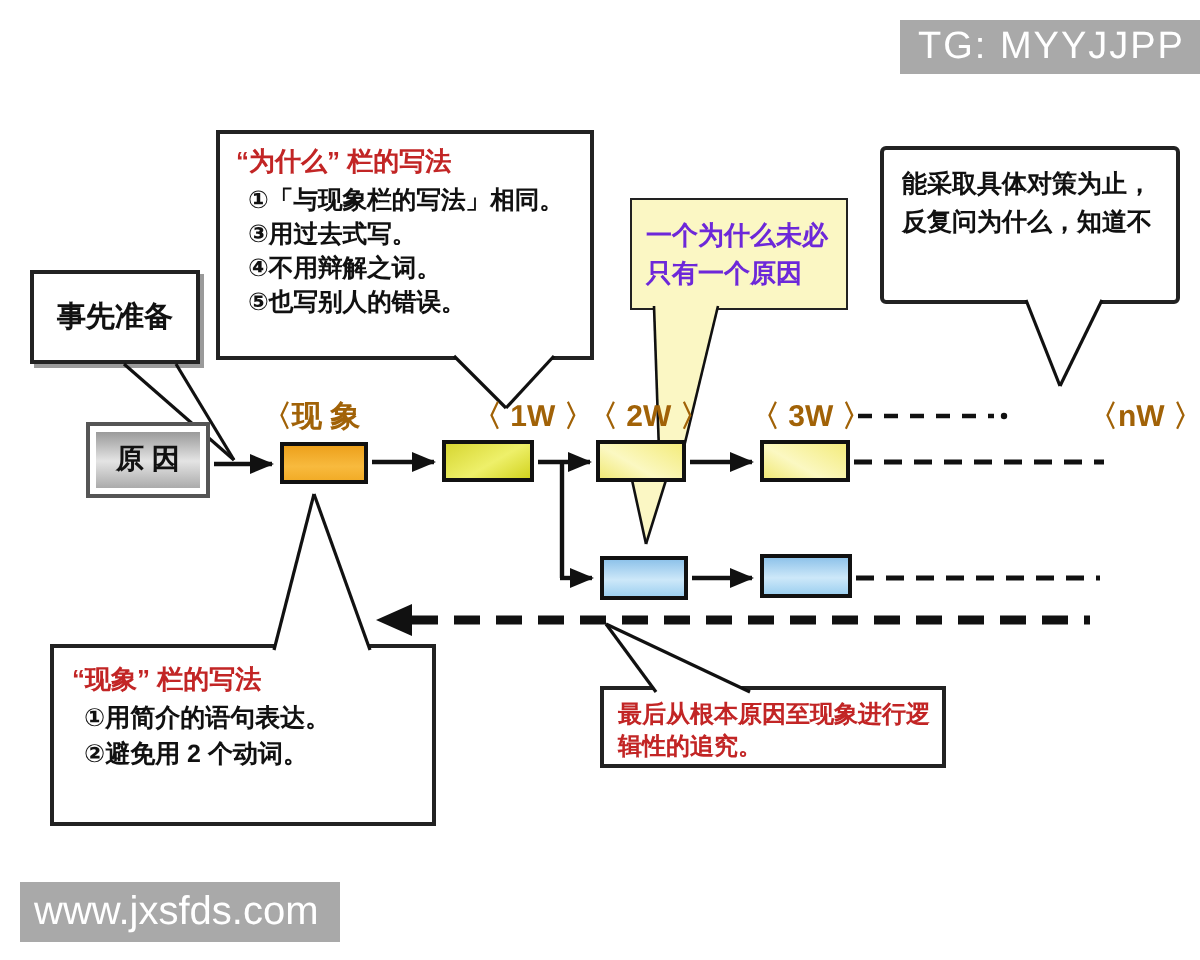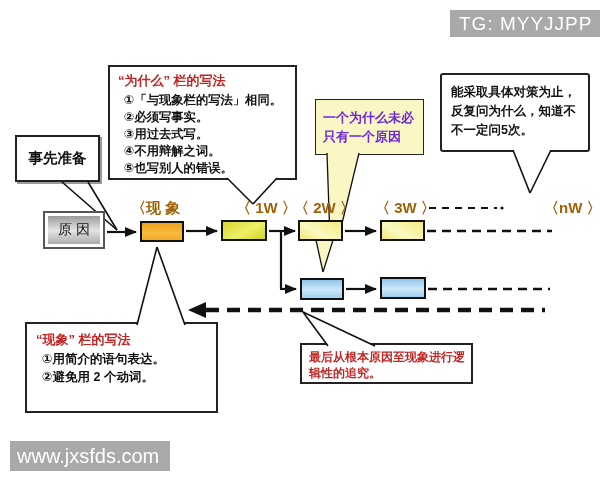--- a/index.html
+++ b/index.html
@@ -39,21 +39,21 @@
 
   
   #connector-svg{position:absolute;left:0;top:0;z-index:2;pointer-events:none;}
 
   
   .chainbox{position:absolute;border:2px solid #111;box-sizing:border-box;z-index:3;}
   #cause-box{position:absolute;left:43px;top:211px;width:62px;height:38px;border:2px solid #555;background:#fff;
              padding:3px;box-sizing:border-box;z-index:3;}
   #cause-box .inner{width:100%;height:100%;background:linear-gradient(180deg,#9a9a9a 0%,#e4e4e4 52%,#ababab 100%);
              display:flex;align-items:center;justify-content:center;}
-  #cause-box .inner span{font-size:14px;font-weight:normal;color:#111;}
+  #cause-box .inner span{font-size:14px;font-weight:bold;color:#111;}
 
   #phen-box{left:140px;top:221px;width:44px;height:21px;background:linear-gradient(180deg,#eda11c,#f8ba3e 60%,#f2ac27);}
   #w1-box{left:221px;top:220px;width:46px;height:21px;background:linear-gradient(150deg,#d7d632,#eef06a 55%,#d2d31f);}
   #w2-top-box{left:298px;top:220px;width:45px;height:21px;background:linear-gradient(210deg,#f4ec7d,#fbf8c2 60%,#f1e977);}
   #w3-top-box{left:380px;top:220px;width:45px;height:21px;background:linear-gradient(210deg,#f4ec7d,#fbf8c2 60%,#f1e977);}
   #w2-bot-box{left:300px;top:278px;width:44px;height:22px;background:linear-gradient(180deg,#8fc3ea,#cde8f9 55%,#9ed0f0);}
   #w3-bot-box{left:380px;top:277px;width:46px;height:22px;background:linear-gradient(180deg,#8fc3ea,#cde8f9 55%,#9ed0f0);}
 
   .stage-label{position:absolute;z-index:3;font-size:15px;font-weight:bold;color:#a16207;text-align:center;white-space:nowrap;}
   #label-phen{left:131px;top:199px;width:54px;text-align:left;}
@@ -70,35 +70,33 @@
   <div id="tg-badge" class="gray-badge">
     <span>TG: MYYJJPP</span>
   </div>
   <div id="url-badge" class="gray-badge">
     <span>www.jxsfds.com</span>
   </div>
 
   <div id="why-rules" class="callout">
     <div class="title">“为什么” 栏的写法</div>
     <div class="item">①「与现象栏的写法」相同。</div>
-    <div class="item">②必须写事实。</div>
     <div class="item">③用过去式写。</div>
     <div class="item">④不用辩解之词。</div>
     <div class="item">⑤也写别人的错误。</div>
   </div>
 
   <div id="one-why" class="callout">
     <div class="ln">一个为什么未必</div>
     <div class="ln">只有一个原因</div>
   </div>
 
   <div id="repeat-why" class="callout">
     <div class="ln">能采取具体对策为止，</div>
     <div class="ln">反复问为什么，知道不</div>
-    <div class="ln">不一定问5次。</div>
   </div>
 
   <div id="phen-rules" class="callout">
     <div class="title">“现象” 栏的写法</div>
     <div class="item">①用简介的语句表达。</div>
     <div class="item">②避免用 2 个动词。</div>
   </div>
 
   <div id="logic-trace" class="callout">
     <div class="ln">最后从根本原因至现象进行逻</div>

